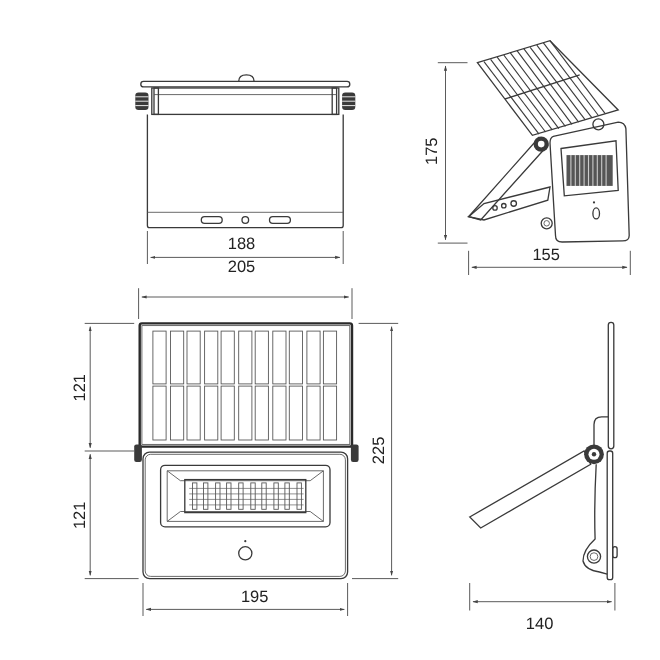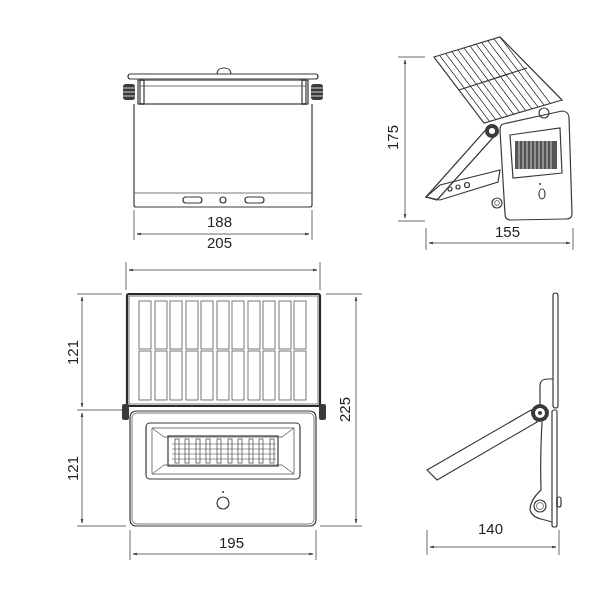--- a/index.html
+++ b/index.html
@@ -222,19 +222,19 @@
     <rect class="ln" x="557" y="497" width="4" height="10" rx="2"></rect>
 
     <line class="dim" x1="427" y1="530" x2="427" y2="555"></line>
     <line class="dim" x1="559" y1="530" x2="559" y2="555"></line>
     <line class="dim" x1="430" y1="547" x2="556" y2="547" marker-start="url(#arr)" marker-end="url(#arr)"></line>
   </g>
 </svg>
 
 <div class="label" style="left:207px;top:214px;">188</div>
 <div class="label vlabel" style="left:380px;top:130px;">175</div>
-<div class="label" style="left:495px;top:224px;">155</div>
+<div class="label" style="left:484px;top:224px;">155</div>
 <div class="label" style="left:207px;top:235px;">205</div>
 <div class="label" style="left:219px;top:535px;">195</div>
 <div class="label vlabel" style="left:332px;top:402px;">225</div>
 <div class="label vlabel" style="left:60px;top:345px;">121</div>
 <div class="label vlabel" style="left:60px;top:461px;">121</div>
-<div class="label" style="left:478px;top:521px;text-align:right;">140</div>
+<div class="label" style="left:478px;top:560px;text-align:right;">140</div>
 
 </body></html>

